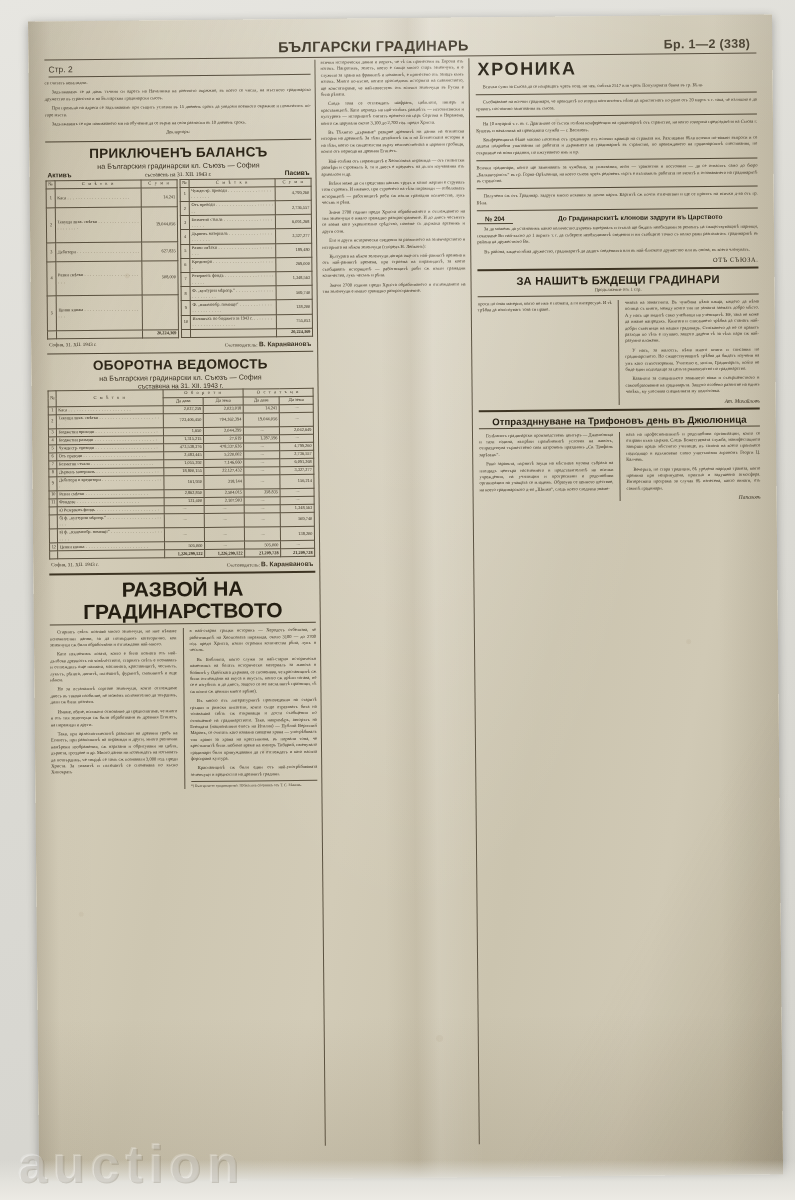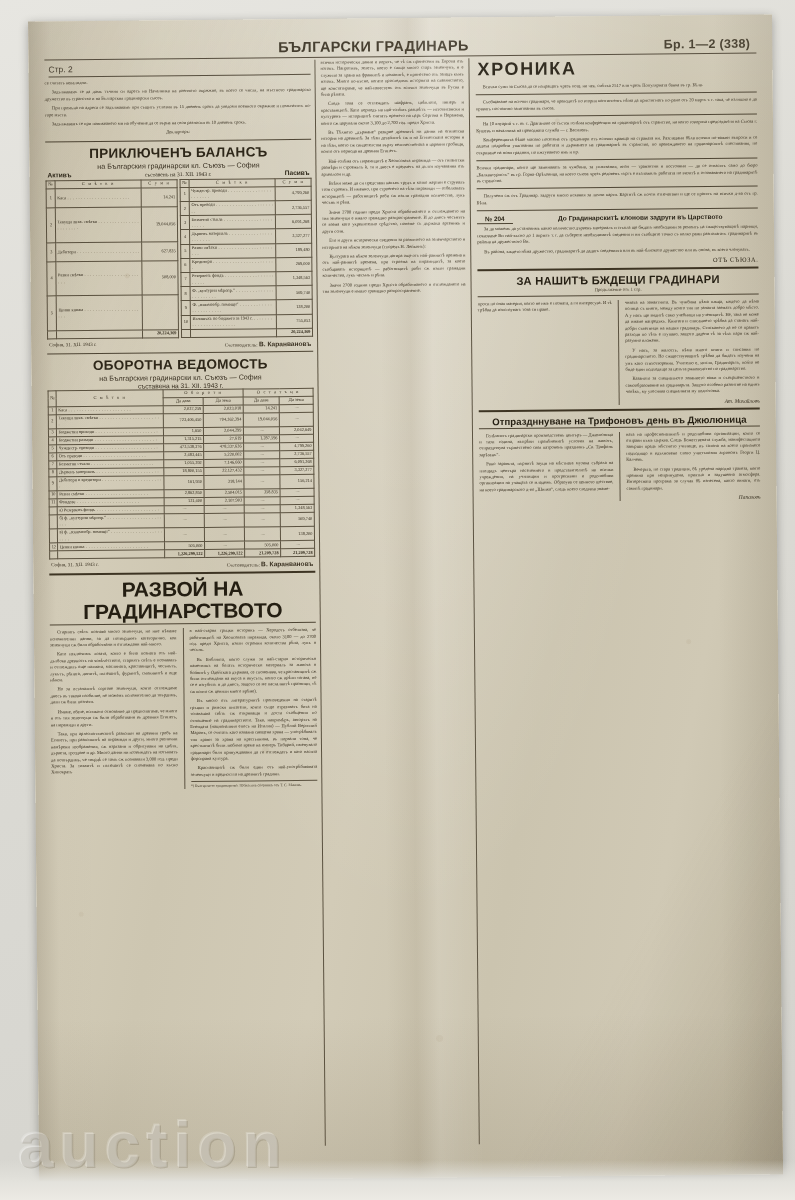--- a/index.html
+++ b/index.html
@@ -283,24 +283,24 @@
     background:
       linear-gradient(115deg, rgba(160,145,115,.10) 0%, rgba(255,255,255,0) 22%),
       linear-gradient(300deg, rgba(160,145,115,.14) 0%, rgba(255,255,255,0) 20%);
     mix-blend-mode: multiply;
   }
 
   
   #watermark {
     position:absolute;
     left: 18px;
-    bottom: 18px;
+    bottom: 6px;
     z-index: 9;
     font-family:"Liberation Sans","DejaVu Sans",sans-serif;
-    font-size: 64px;
+    font-size: 52px;
     font-weight: bold;
     letter-spacing: 6px;
     color: rgba(255,255,255,.22);
     text-shadow: 1px 1px 0 rgba(80,70,50,.20), -1px -1px 0 rgba(255,255,255,.20);
     pointer-events:none;
     user-select:none;
   }
   #bottom-white {
     position:absolute; left:0; right:0; bottom:0; height:40px;
     z-index:8;

